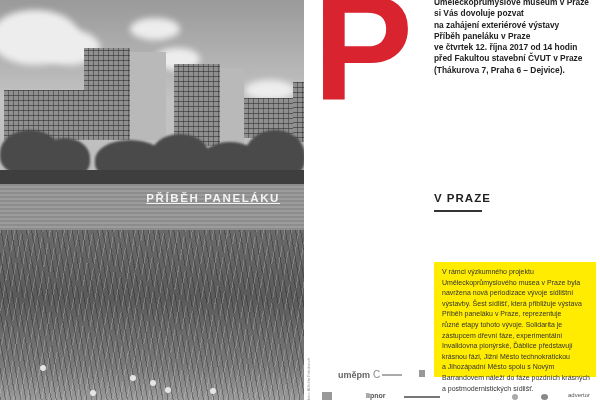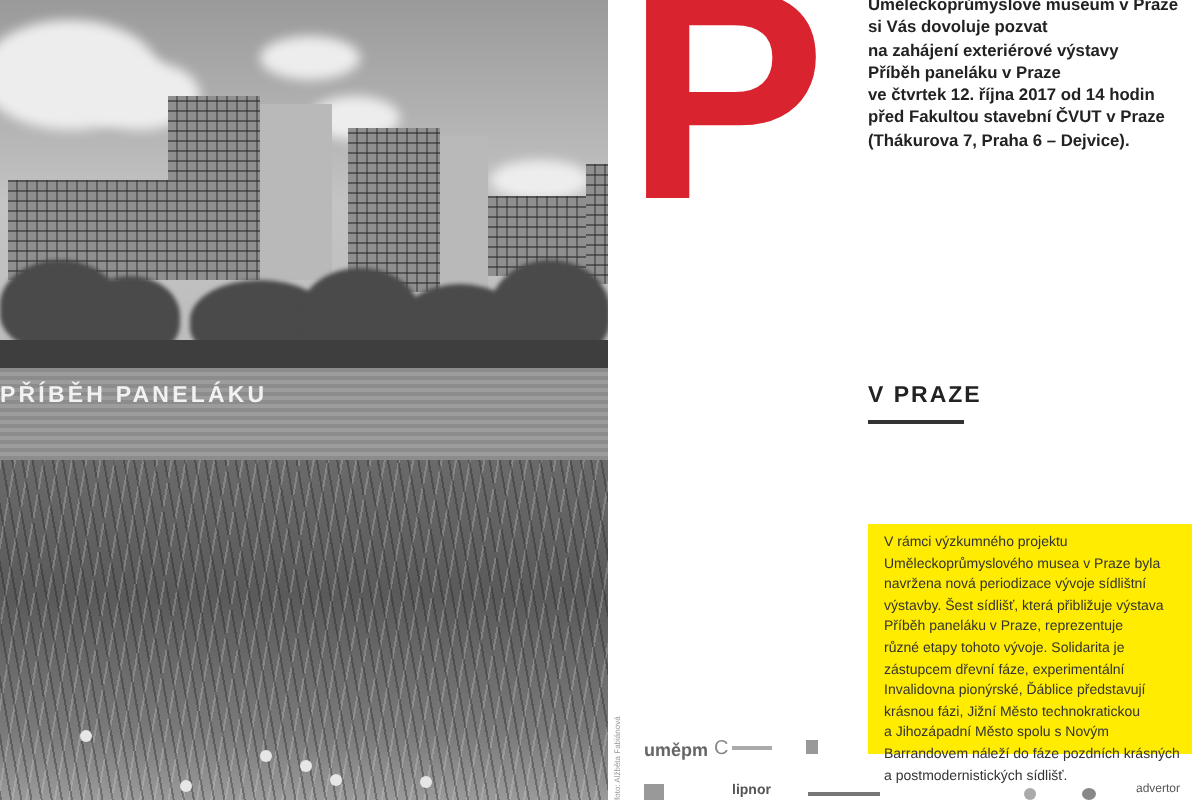--- a/index.html
+++ b/index.html
@@ -12,30 +12,30 @@
   .win{background-image:repeating-linear-gradient(0deg,transparent 0 4px,rgba(40,40,40,.55) 4px 5px),repeating-linear-gradient(90deg,transparent 0 4px,rgba(40,40,40,.45) 4px 5px);}
   .trees{position:absolute;left:0;top:120px;width:304px;height:60px;}
   .tree{position:absolute;background:#4a4a4a;border-radius:50% 50% 40% 40%;filter:blur(1px);}
   .bank{position:absolute;left:0;top:170px;width:304px;height:14px;background:#3e3e3e;}
   .water{position:absolute;left:0;top:184px;width:304px;height:70px;background:repeating-linear-gradient(0deg,#8c8c8c 0 2px,#9c9c9c 2px 4px);}
   .grass{position:absolute;left:0;top:230px;width:304px;height:170px;background:
     repeating-linear-gradient(80deg,rgba(30,30,30,.35) 0 1px,transparent 1px 5px),
     repeating-linear-gradient(100deg,rgba(220,220,220,.25) 0 1px,transparent 1px 7px),
     linear-gradient(#6a6a6a,#5a5a5a 40%,#7a7a7a 80%,#9a9a9a);}
   .flower{position:absolute;width:6px;height:6px;background:#e6e6e6;border-radius:50%;}
-  .photo-title{position:absolute;left:0;top:192px;width:280px;text-align:left;color:#f2f2f2;font-weight:bold;font-size:11.5px;letter-spacing:1.6px;}
+  .photo-title{position:absolute;left:0;top:192px;width:280px;text-align:right;color:#f2f2f2;font-weight:bold;font-size:11.5px;letter-spacing:1.6px;text-decoration:underline;}
   .credit{position:absolute;left:306px;top:330px;width:8px;height:70px;font-size:4px;color:#999;writing-mode:vertical-rl;transform:rotate(180deg);white-space:nowrap;}
   .bigP{position:absolute;left:313px;top:-28px;font-size:150px;line-height:1;font-weight:bold;color:#d9232e;font-family:"Liberation Sans",sans-serif;}
   .invite{position:absolute;left:434px;top:-3px;width:170px;font-size:8.4px;line-height:11.3px;color:#222;font-weight:bold;}
   .invite div{white-space:nowrap;}
   .subtitle{position:absolute;left:434px;top:192px;font-size:11.5px;font-weight:bold;letter-spacing:1px;color:#222;}
   .subtitle-rule{position:absolute;left:434px;top:210px;width:48px;height:1.5px;background:#333;}
   .yellow{position:absolute;left:434px;top:262px;width:162px;height:115px;background:#ffec00;box-sizing:border-box;padding:5px 4px 0 8px;}
   .yellow div{font-size:7px;line-height:10.6px;color:#333;white-space:nowrap;}
-  .logo{position:absolute;color:#555;font-size:8px;}
+  .logo{position:absolute;color:#555;font-size:8px;margin-left:16px;}
   .logo-upm{left:322px;top:370px;font-weight:bold;font-size:9px;color:#666;}
   .logo-c{left:357px;top:369px;font-size:10px;color:#888;}
   .logo-c .bar{display:inline-block;width:20px;height:2px;background:#aaa;vertical-align:middle;margin-left:2px;}
   .logo-e{left:397px;top:370px;font-size:3px;color:#888;}
   .logo-e .box{display:block;width:6px;height:7px;background:#999;margin-left:6px;}
   .mini-box{position:absolute;background:#999;}
   .logo-text2{position:absolute;top:392px;font-size:7px;color:#555;font-weight:bold;}
 </style>
 </head>
 <body>

